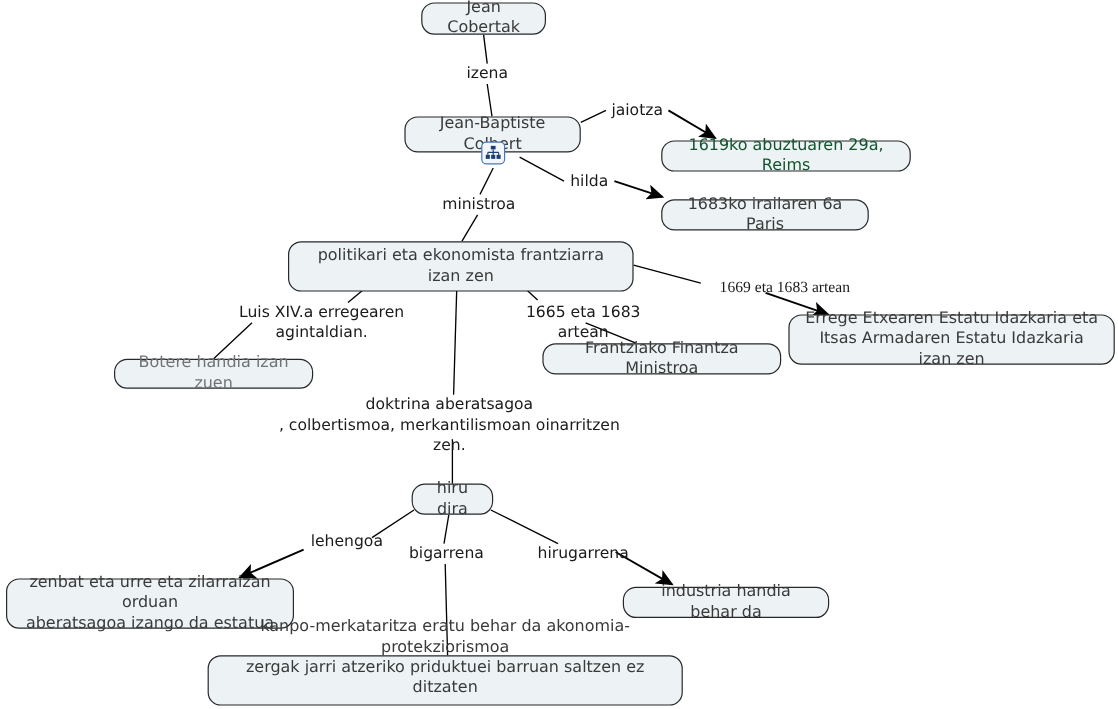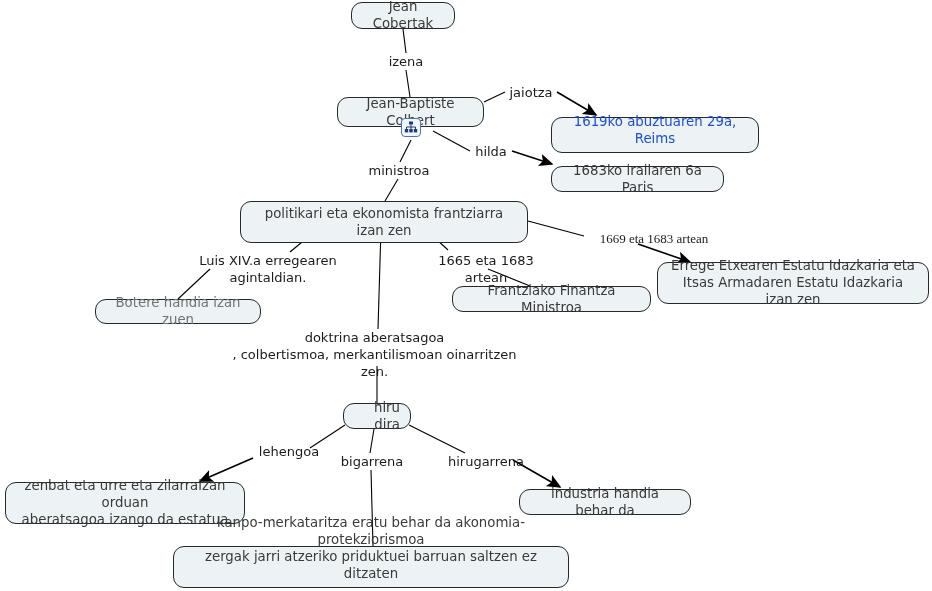--- a/index.html
+++ b/index.html
@@ -102,28 +102,28 @@
         <line x1="374" y1="429" x2="370" y2="453" stroke="#000000" stroke-width="1.1"></line>
         <line x1="371" y1="470" x2="373" y2="546" stroke="#000000" stroke-width="1.1"></line>
         <line x1="409" y1="425" x2="465" y2="453" stroke="#000000" stroke-width="1.1"></line>
         <line x1="513" y1="460" x2="560" y2="487" stroke="#000000" stroke-width="1.6" marker-end="url(#arrowhead)"></line>
       </g>
   </svg>
 
   <div id="node-layer">
       <div class="node" style="left: 351px; top: 2px; width: 104px; height: 27px; background: rgb(237, 242, 244); border-color: rgb(38, 40, 43); color: rgb(58, 58, 58);"><span class="node-text">Jean Cobertak</span></div>
       <div class="node" style="left: 337px; top: 97px; width: 147px; height: 30px; background: rgb(237, 242, 244); border-color: rgb(38, 40, 43); color: rgb(58, 58, 58);"><span class="node-text">Jean-Baptiste Colbert</span></div>
-      <div class="node" style="left: 551px; top: 117px; width: 208px; height: 36px; background: rgb(237, 242, 244); border-color: rgb(38, 40, 43); color: #1d4ed8; align-items: flex-end;"><span class="node-text">1619ko abuztuaren 29a, Reims</span></div>
+      <div class="node" style="left: 551px; top: 117px; width: 208px; height: 26px; background: rgb(237, 242, 244); border-color: rgb(38, 40, 43); color: #14532d;"><span class="node-text">1619ko abuztuaren 29a, Reims</span></div>
       <div class="node" style="left: 551px; top: 166px; width: 173px; height: 26px; background: rgb(237, 242, 244); border-color: rgb(38, 40, 43); color: rgb(58, 58, 58);"><span class="node-text">1683ko irailaren 6a Paris</span></div>
       <div class="node" style="left: 240px; top: 201px; width: 288px; height: 42px; background: rgb(237, 242, 244); border-color: rgb(38, 40, 43); color: rgb(58, 58, 58);"><span class="node-text">politikari eta ekonomista frantziarra izan zen</span></div>
       <div class="node" style="left: 95px; top: 299px; width: 166px; height: 25px; background: rgb(237, 242, 244); border-color: rgb(38, 40, 43); color: #737373; text-align: center;"><span class="node-text">Botere handia izan zuen</span></div>
       <div class="node" style="left: 452px; top: 286px; width: 199px; height: 26px; background: rgb(237, 242, 244); border-color: rgb(38, 40, 43); color: rgb(58, 58, 58);"><span class="node-text">Frantziako Finantza Ministroa</span></div>
       <div class="node" style="left: 657px; top: 262px; width: 272px; height: 42px; background: rgb(237, 242, 244); border-color: rgb(38, 40, 43); color: rgb(58, 58, 58);"><span class="node-text">Errege Etxearen Estatu Idazkaria eta
 Itsas Armadaren Estatu Idazkaria izan zen</span></div>
-      <div class="node" style="left: 343px; top: 403px; width: 68px; height: 26px; background: rgb(237, 242, 244); border-color: rgb(38, 40, 43); color: rgb(58, 58, 58); text-align: right;"><span class="node-text">hiru dira</span></div>
+      <div class="node" style="left: 343px; top: 403px; width: 68px; height: 26px; background: rgb(237, 242, 244); border-color: rgb(38, 40, 43); color: rgb(58, 58, 58);"><span class="node-text">hiru dira</span></div>
       <div class="node" style="left: 5px; top: 482px; width: 240px; height: 42px; background: rgb(237, 242, 244); border-color: rgb(38, 40, 43); color: rgb(58, 58, 58);"><span class="node-text">zenbat eta urre eta zilarraizan orduan
 aberatsagoa izango da estatua</span></div>
       <div class="node" style="left: 173px; top: 546px; width: 396px; height: 42px; background: rgb(237, 242, 244); border-color: rgb(38, 40, 43); color: rgb(58, 58, 58); align-items: flex-end;"><span class="node-text">kanpo-merkataritza eratu behar da akonomia-protekziorismoa
 zergak jarri atzeriko priduktuei barruan saltzen ez ditzaten</span></div>
       <div class="node" style="left: 519px; top: 489px; width: 172px; height: 26px; background: rgb(237, 242, 244); border-color: rgb(38, 40, 43); color: rgb(58, 58, 58);"><span class="node-text">industria handia behar da</span></div>
     </div>
   <div id="label-layer">
       <div class="link-label" style="left: 383px; top: 53px; width: 46px; color: rgb(27, 27, 27);">izena</div>
       <div class="link-label" style="left: 505px; top: 84px; width: 52px; color: rgb(27, 27, 27);">jaiotza</div>
       <div class="link-label" style="left: 470px; top: 143px; width: 42px; color: rgb(27, 27, 27);">hilda</div>

